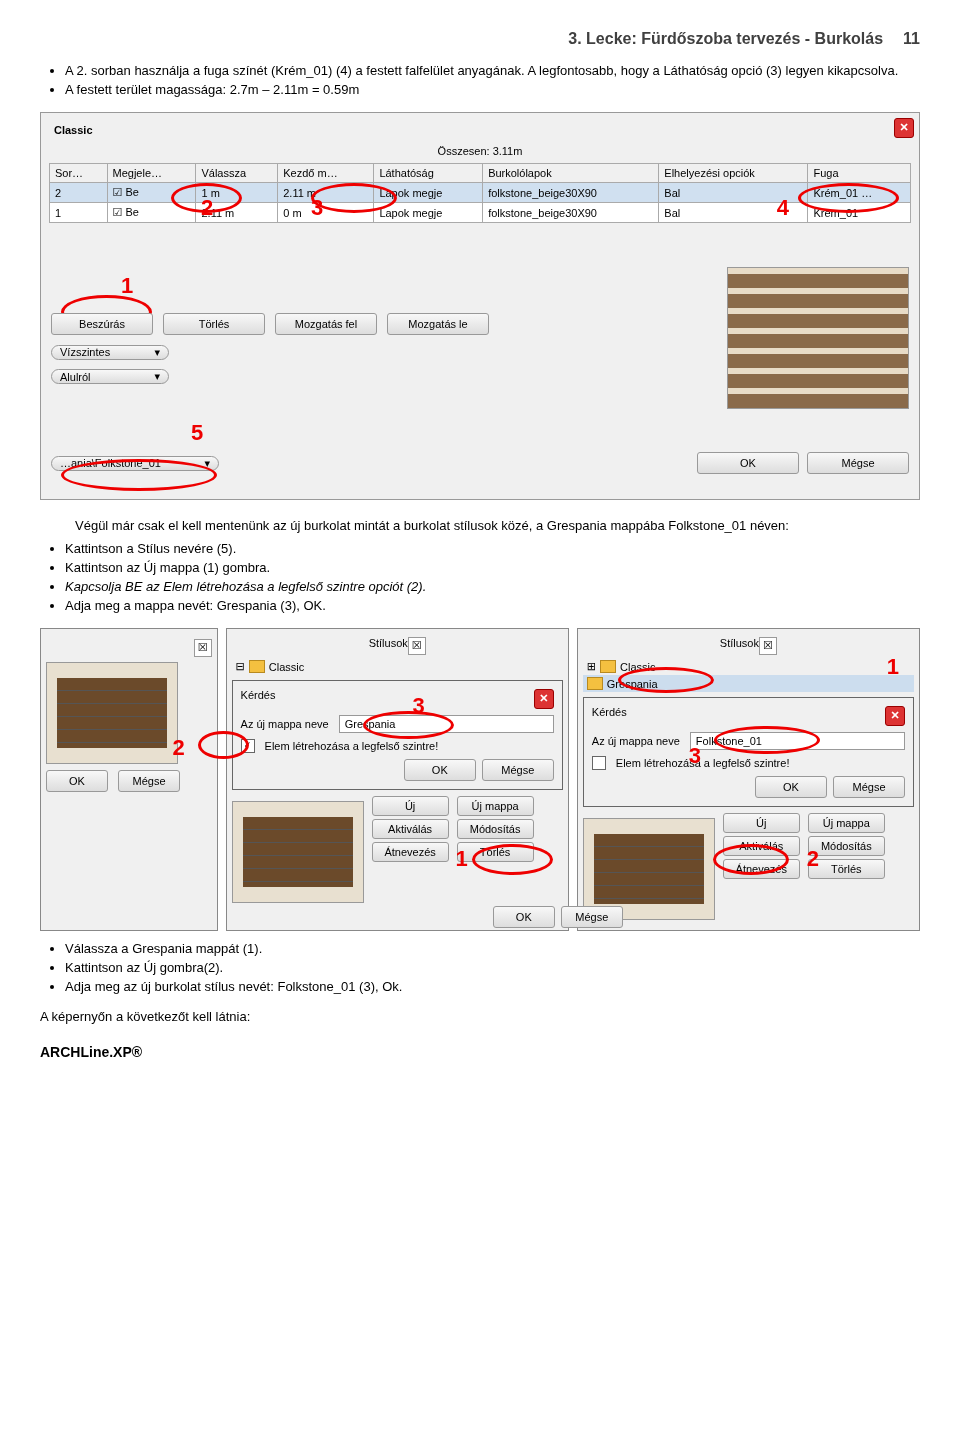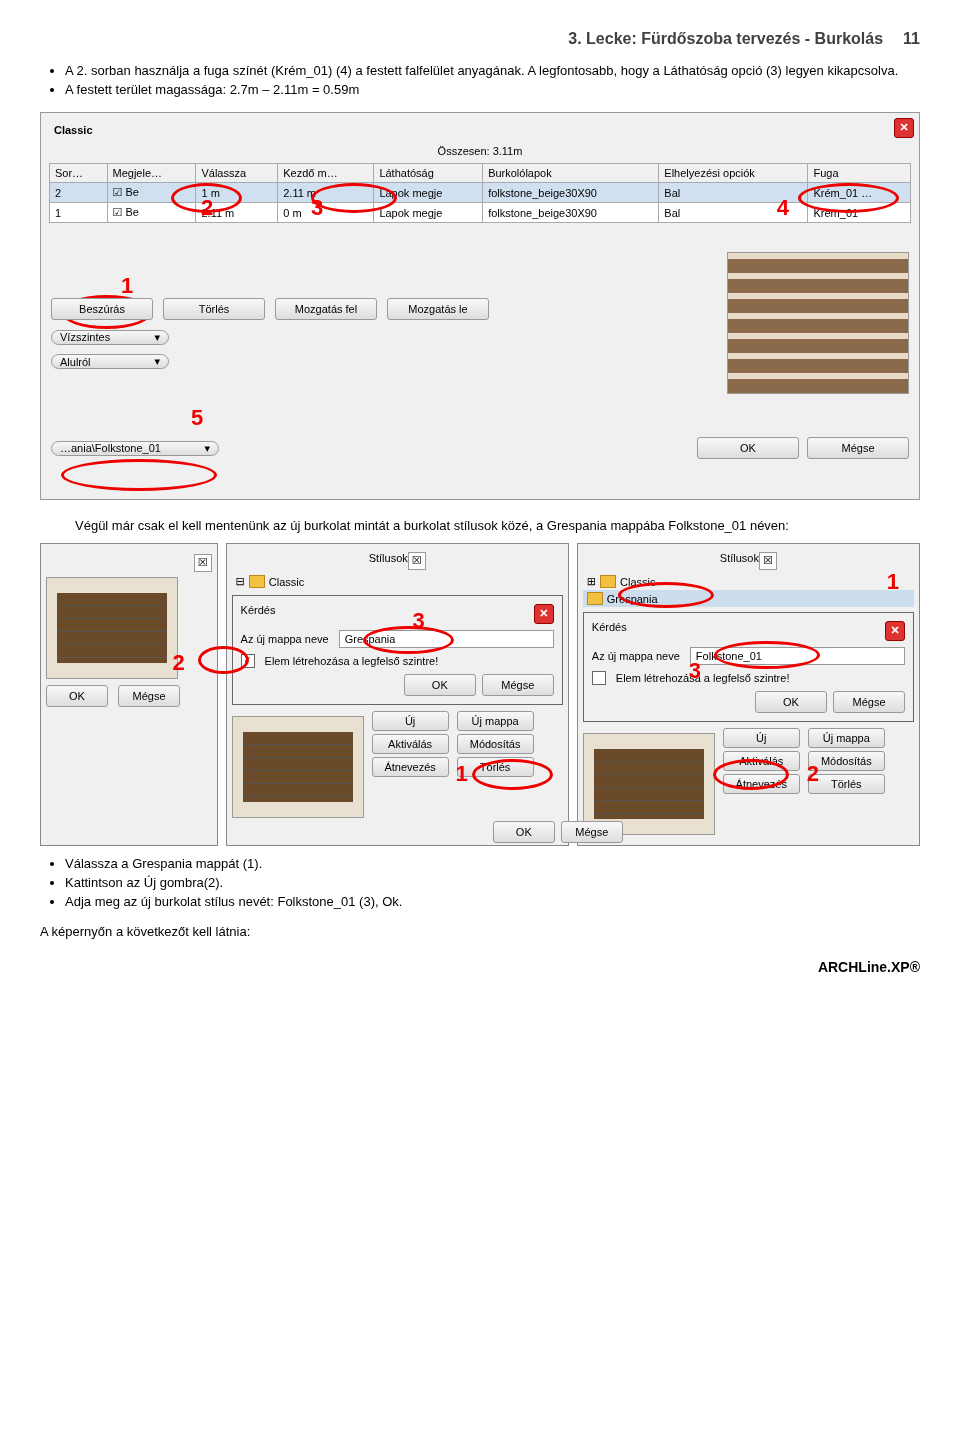--- a/index.html
+++ b/index.html
@@ -18,21 +18,21 @@
 .row-sel td{background:#d0e0f0}
 .chk{width:12px;height:12px;border:1px solid #666;display:inline-block;background:#fff;text-align:center;line-height:10px;font-size:9px}
 .redcirc{position:absolute;border:3px solid #e00;border-radius:50%;pointer-events:none}
 .rednum{position:absolute;color:#e00;font-size:22px;font-weight:bold;pointer-events:none}
 .btn{background:linear-gradient(#f8f8f8,#ddd);border:1px solid #999;border-radius:3px;padding:4px 10px;font-size:11px;display:inline-block;text-align:center;min-width:80px}
 .drop{background:linear-gradient(#f8f8f8,#ddd);border:1px solid #999;border-radius:11px;padding:0 8px;font-size:11px;display:flex;justify-content:space-between;align-items:center;min-width:100px}
 .drop::after{content:"▾";margin-left:8px}
 .row-flex{display:flex;gap:10px;margin:6px 0;align-items:center}
 .preview{width:180px;height:140px;background:#f8f8f8;border:1px solid #999;display:inline-block}
 .tile-prev{width:100%;height:100%;background:linear-gradient(#e8dcc8 30%,#8a6a4a 30%);background-size:100% 20px}
-.footer{text-align:right;font-weight:bold;margin-top:20px;font-size:14px}
+.footer{text-align:left;font-weight:bold;margin-top:20px;font-size:14px}
 
 .three-col{display:flex;gap:8px;margin:10px 0}
 .stilpanel{background:#f0f0f0;border:1px solid #888;padding:5px;font-size:11px;flex:1;position:relative}
 .stilpanel-title{display:flex;justify-content:center;padding:3px}
 .xbtn{width:16px;height:16px;text-align:center;line-height:14px;background:#fff;border:1px solid #999}
 .tree-item{padding:2px 4px;display:flex;gap:4px;align-items:center}
 .folder{width:14px;height:11px;background:#f4c040;border:1px solid #b88a20;display:inline-block}
 .dlg{background:#f0f0f0;border:1px solid #666;padding:8px;margin-top:5px;position:relative}
 .dlg-row{display:flex;gap:10px;align-items:center;margin:6px 0}
 .inpt{background:#fff;border:1px solid #999;padding:2px 5px;flex:1;font-size:11px}
@@ -96,21 +96,21 @@
 
   <div class="redcirc" style="top:70px;left:130px;width:65px;height:24px"></div>
   <div class="rednum" style="top:82px;left:160px">2</div>
   <div class="redcirc" style="top:70px;left:270px;width:80px;height:24px"></div>
   <div class="rednum" style="top:82px;left:270px">3</div>
   <div class="redcirc" style="top:70px;right:20px;width:95px;height:24px"></div>
   <div class="rednum" style="top:82px;right:130px">4</div>
 
   <div class="rednum" style="top:160px;left:80px">1</div>
   <div class="redcirc" style="top:182px;left:20px;width:85px;height:28px"></div>
-  <div style="position:absolute;top:179px;left:10px;right:10px">
+  <div style="position:absolute;top:194px;left:10px;right:10px">
     <div class="row-flex">
       <span class="btn">Beszúrás</span>
       <span class="btn">Törlés</span>
       <span class="btn">Mozgatás fel</span>
       <span class="btn">Mozgatás le</span>
     </div>
     <div class="row-flex">
       <span class="drop">Vízszintes</span>
       <span style="flex:1"></span>
       <span class="btn">Újrarajzolás</span>
@@ -128,20 +128,26 @@
       <span style="display:flex;gap:8px">
         <span class="btn">OK</span>
         <span class="btn">Mégse</span>
       </span>
     </div>
   </div>
   <div class="redcirc" style="bottom:8px;left:20px;width:150px;height:26px"></div>
 </div>
 
 <div style="margin:18px 35px 8px">Végül már csak el kell mentenünk az új burkolat mintát a burkolat stílusok közé, a Grespania mappába Folkstone_01 néven:</div>
+<ul class="bullets">
+<li>Kattintson a Stílus nevére (5).</li>
+<li>Kattintson az Új mappa (1) gombra.</li>
+<li><i>Kapcsolja BE az Elem létrehozása a legfelső szintre opciót (2).</i></li>
+<li>Adja meg a mappa nevét: Grespania (3), OK.</li>
+</ul>
 
 <div class="three-col">
 
   <div class="stilpanel" style="flex:0.5">
     <div class="btnrow">
           <span class="xbtn">☒</span>
         </div>
     <div class="bigprev">
           <div class="brownrows"></div>
         </div>

